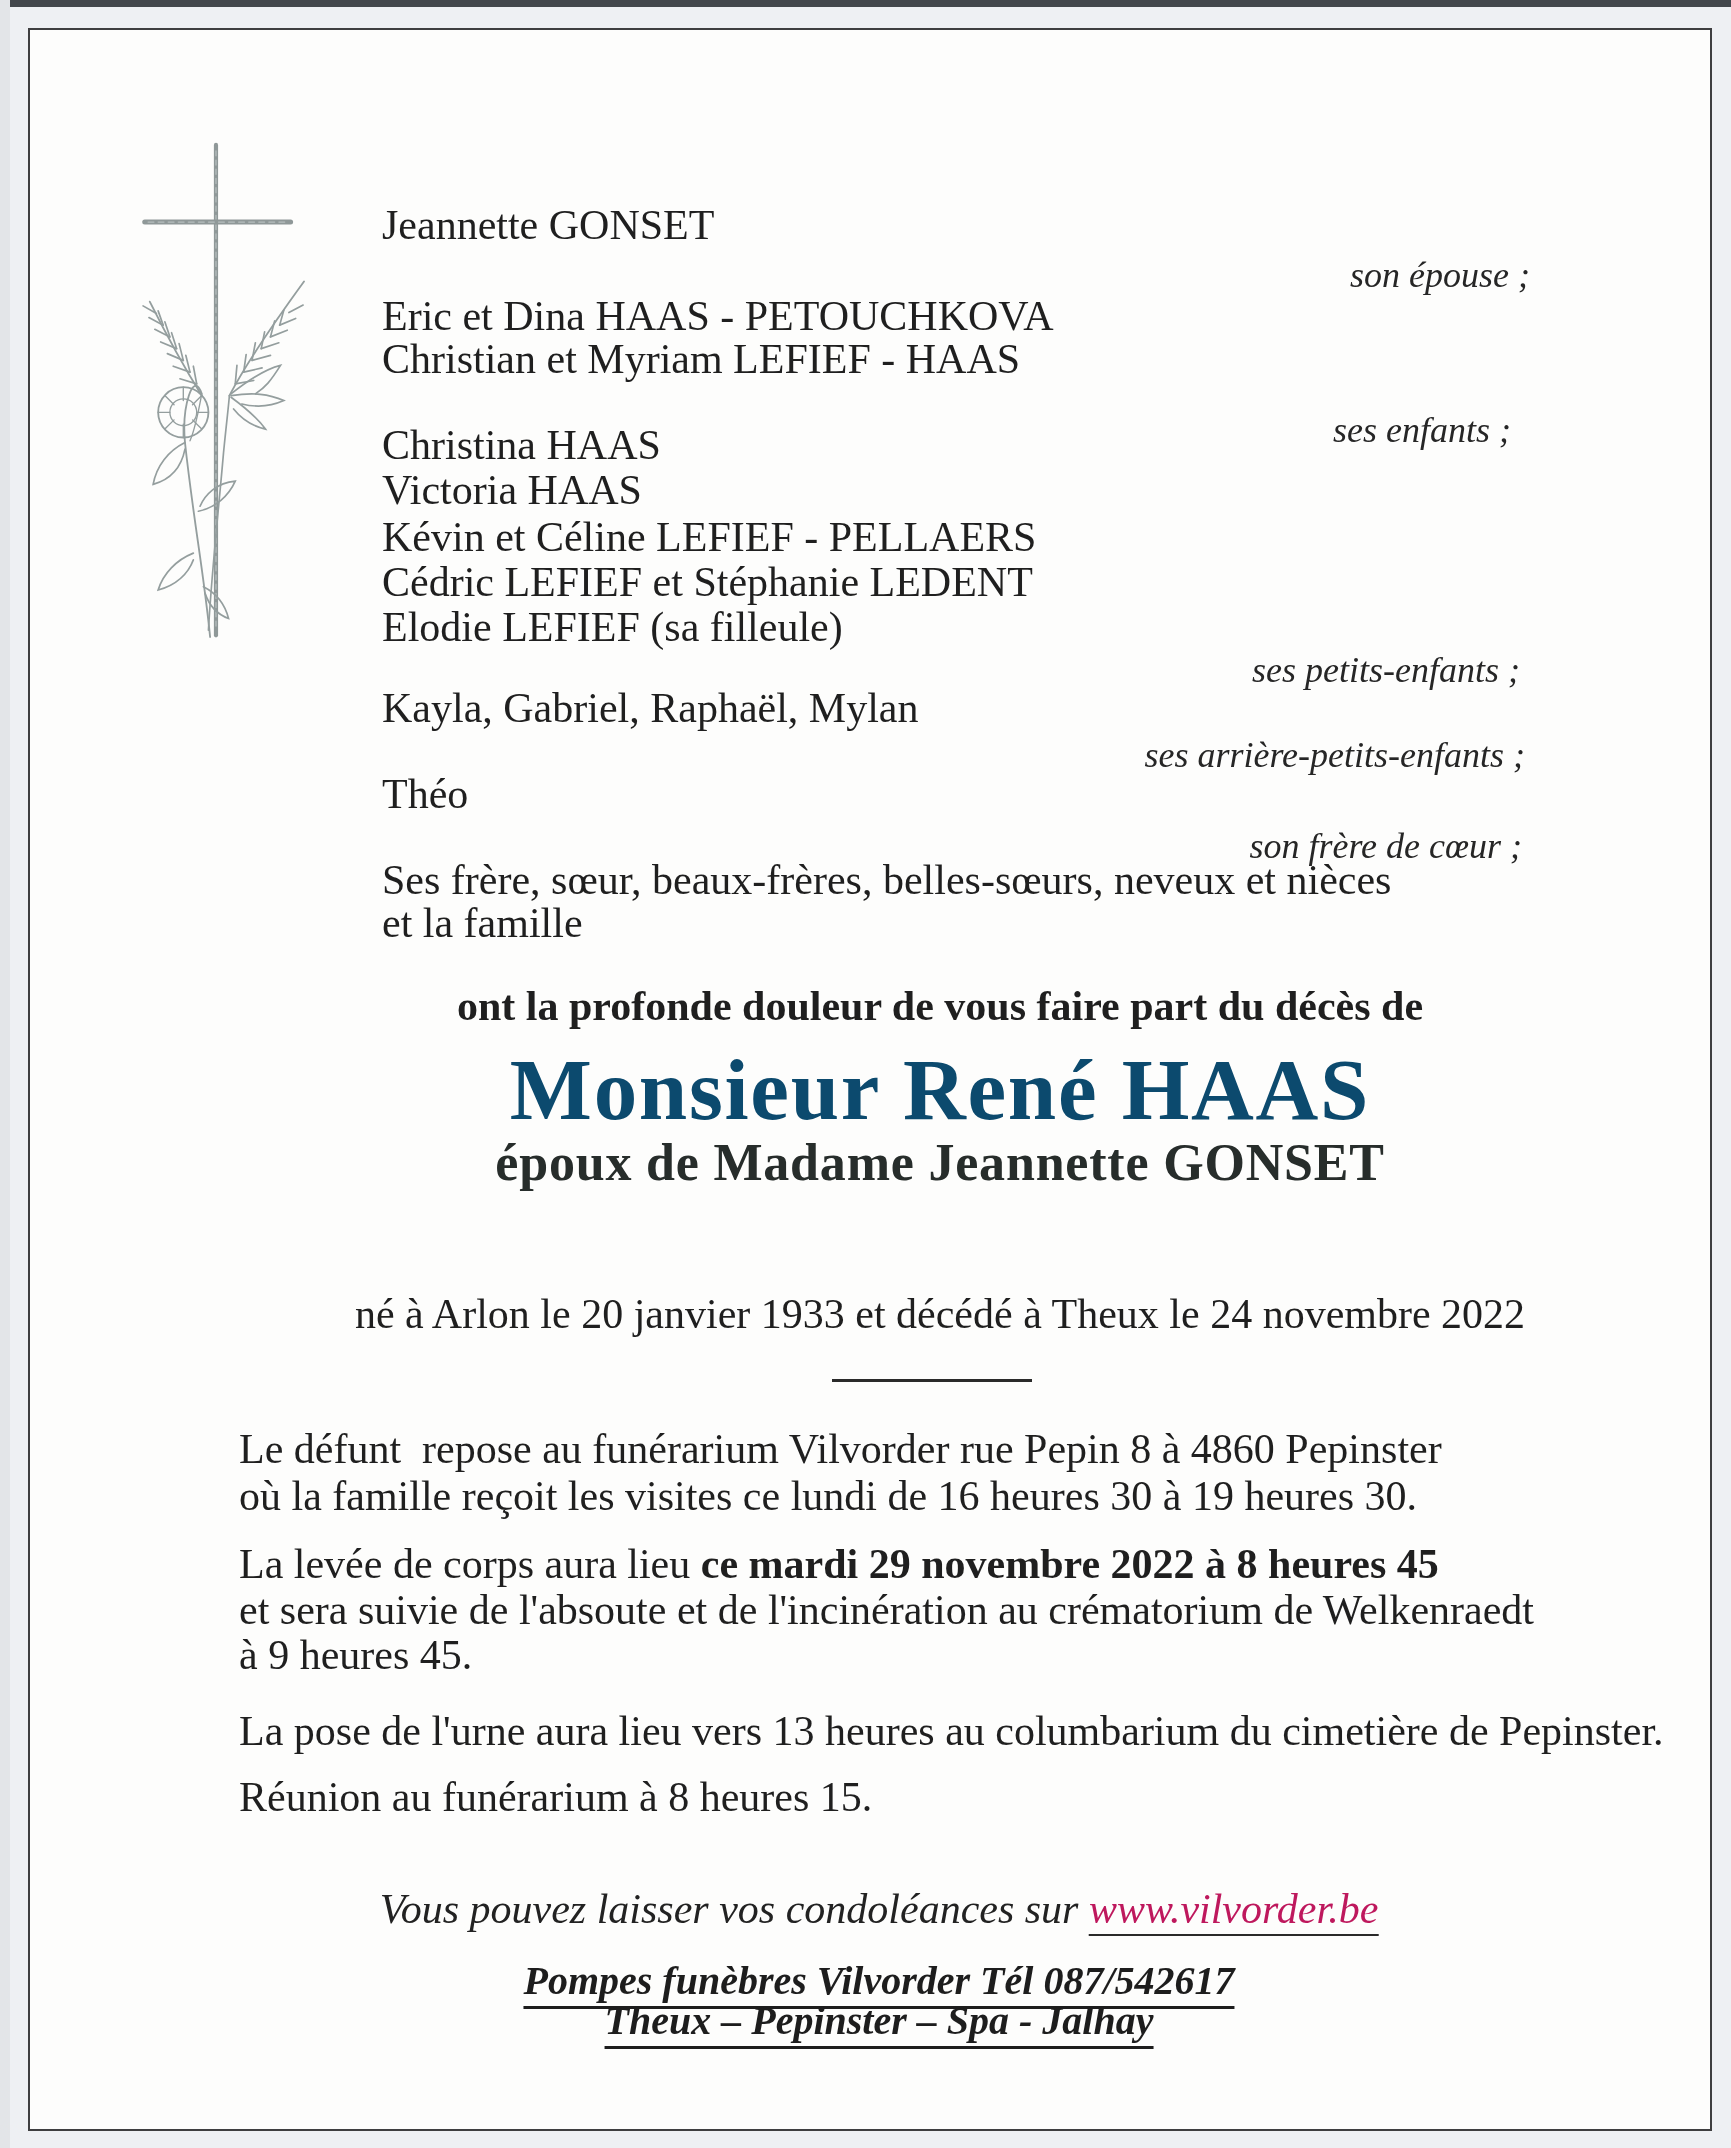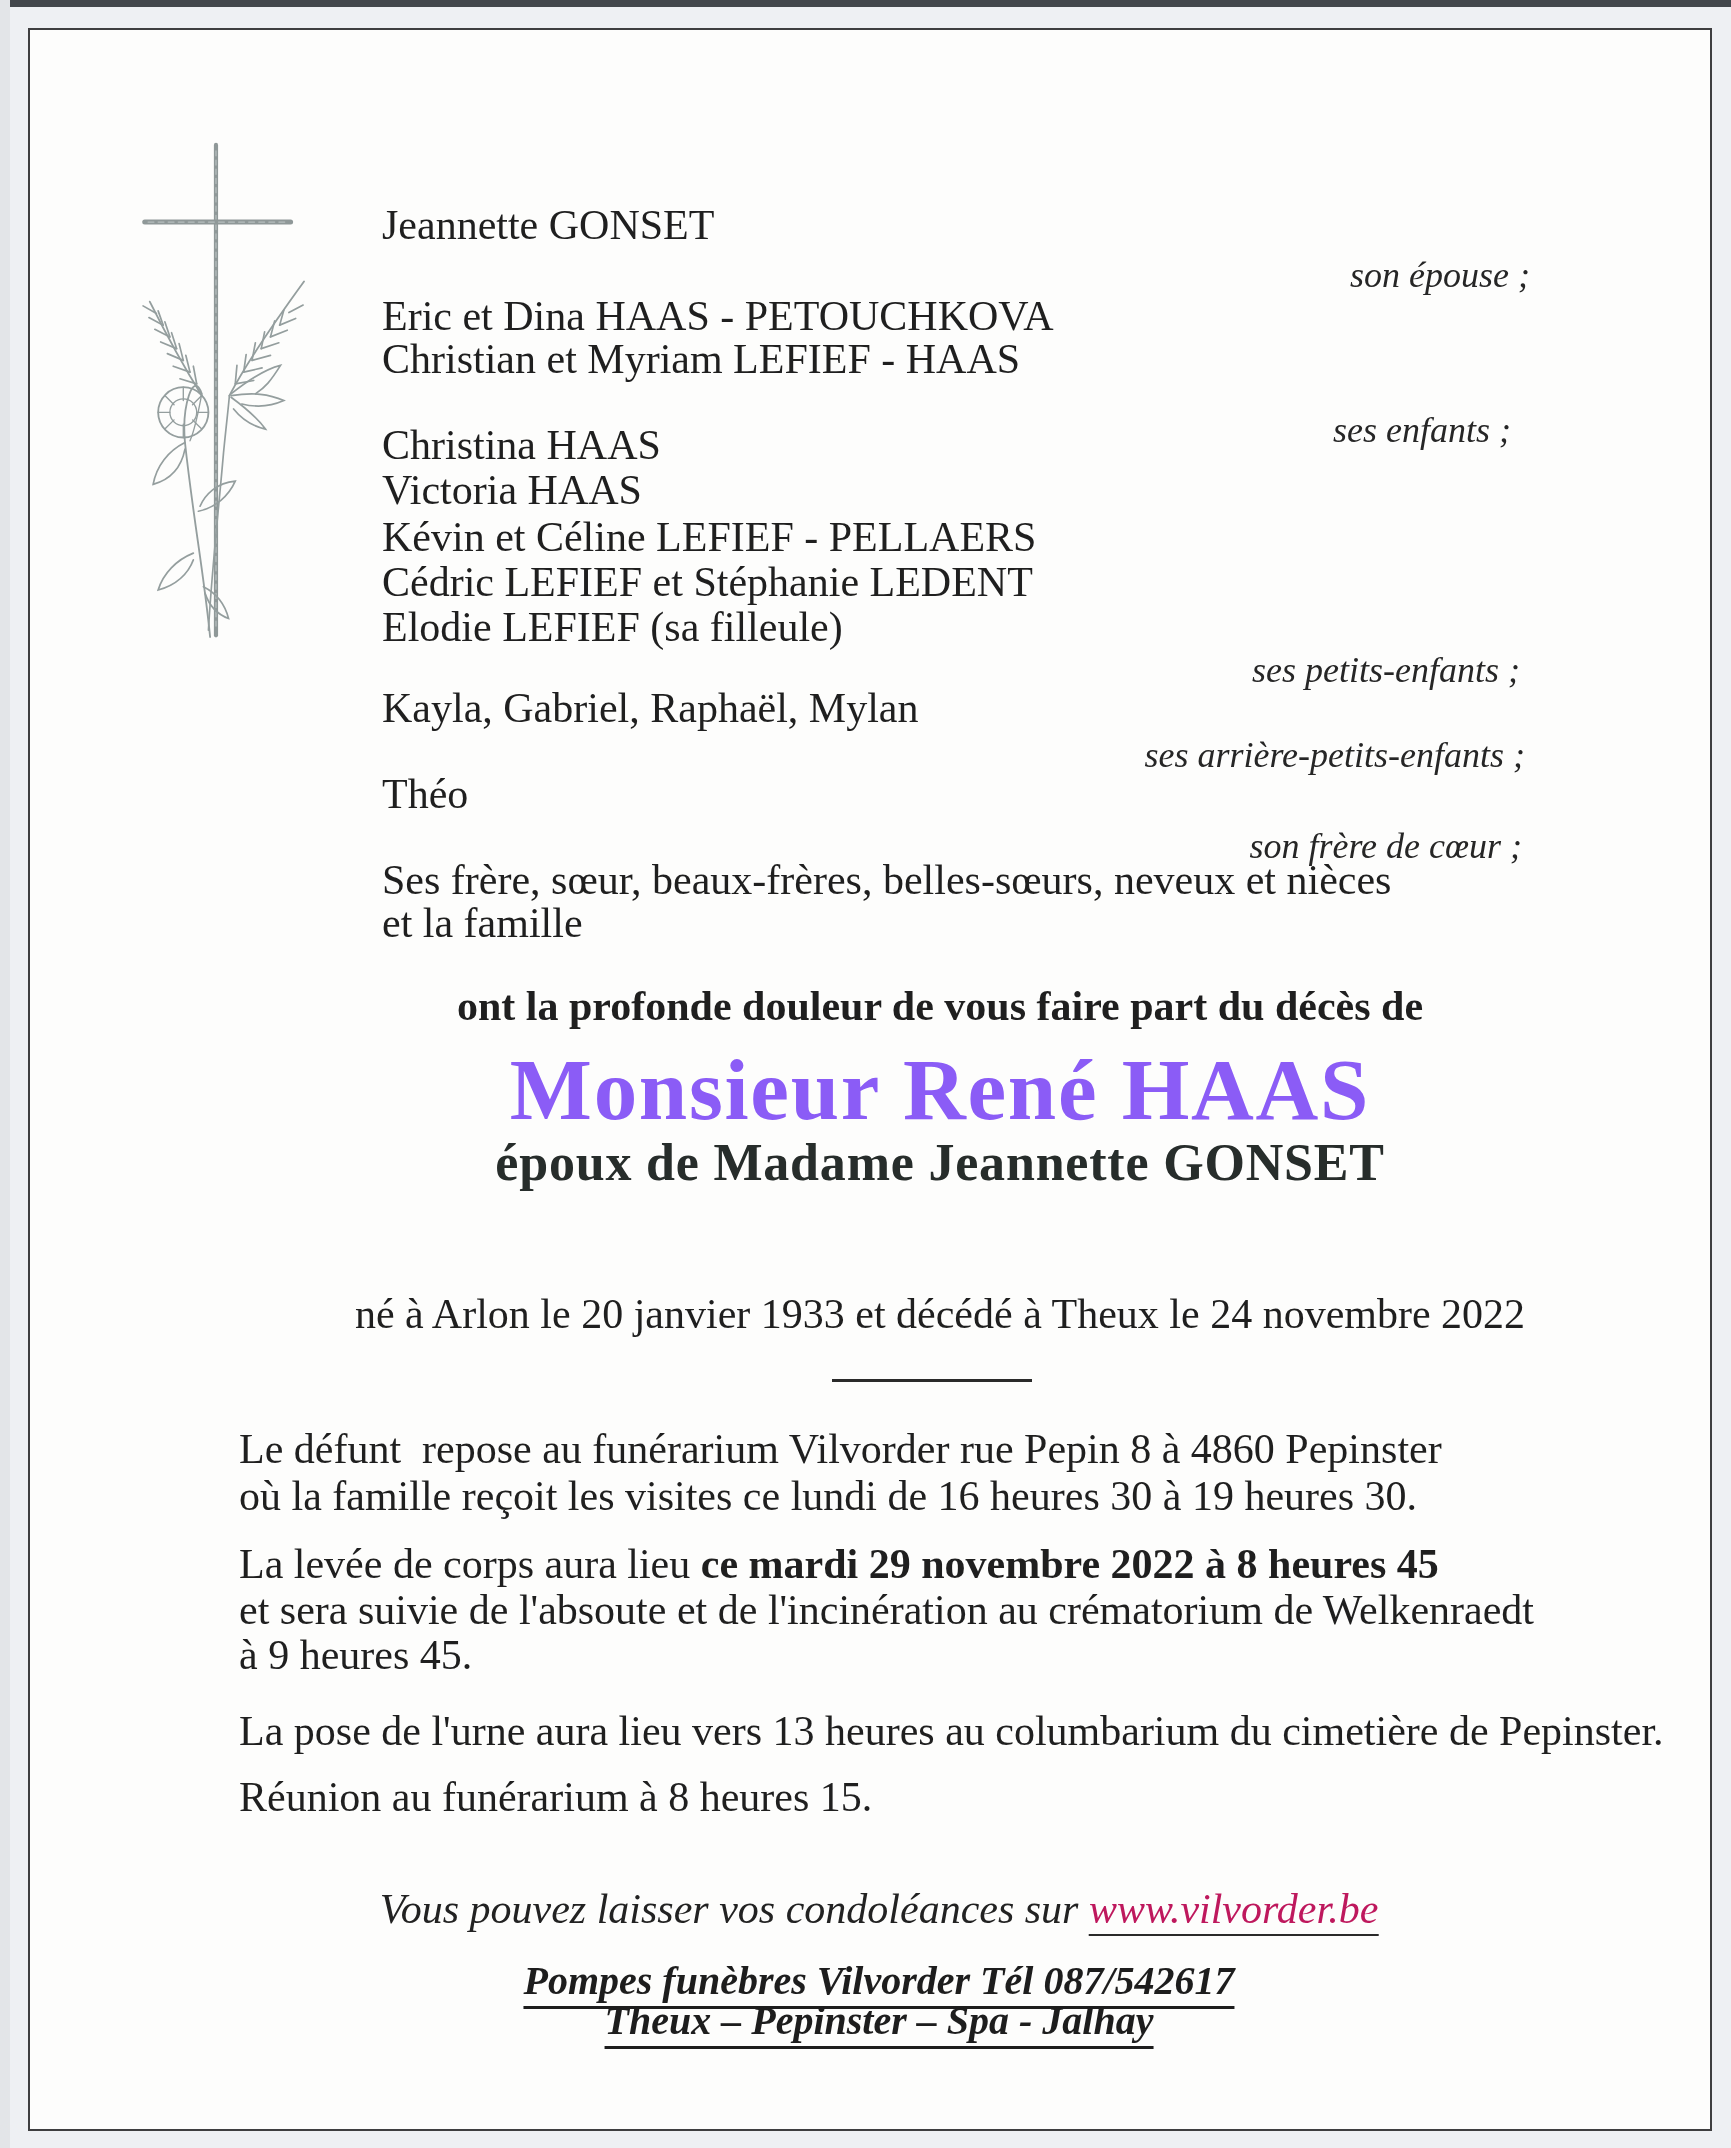--- a/index.html
+++ b/index.html
@@ -39,21 +39,21 @@
     font-style: italic;
     line-height: 1.1;
     white-space: pre;
   }
   .centered { transform: translateX(-50%); text-align: center; }
   .intro { left: 940px; top: 983px; font-weight: bold; }
   .title {
     left: 940px; top: 1046px;
     font-size: 87px; font-weight: bold;
     letter-spacing: 1.7px;
-    color: #8b5cf6;
+    color: #0c4a6e;
     white-space: pre;
     line-height: 1;
     position: absolute;
   }
   .subtitle {
     left: 940px; top: 1137px;
     font-size: 52px; font-weight: bold;
     letter-spacing: 0.8px;
     color: #272d2b;
     white-space: pre;

